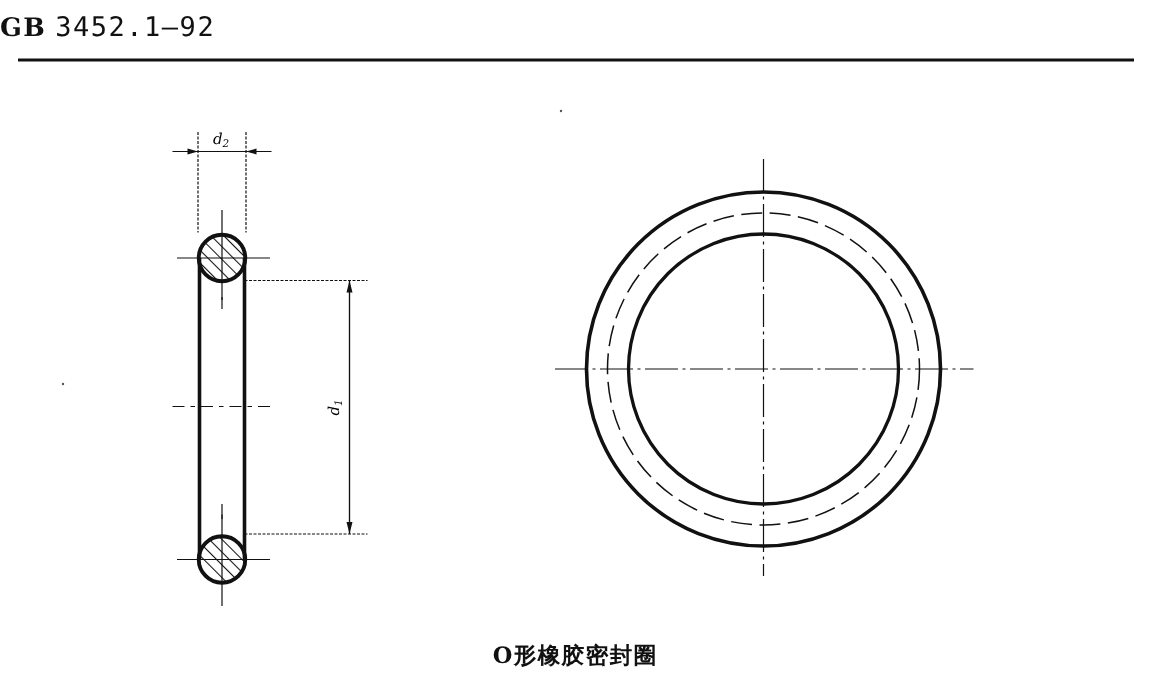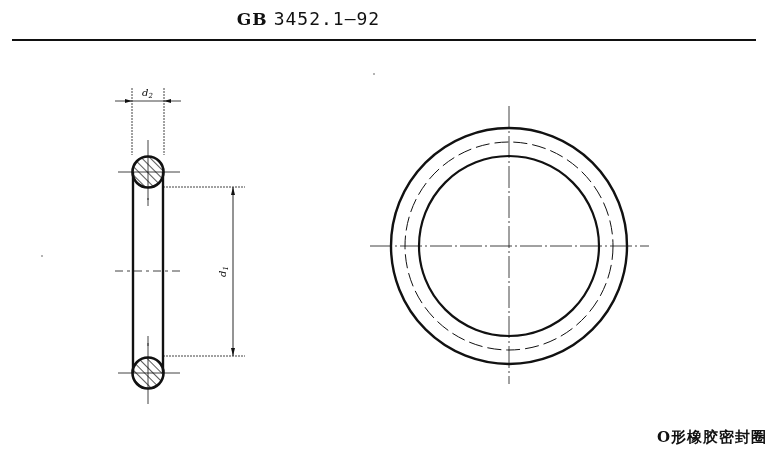--- a/index.html
+++ b/index.html
@@ -13,21 +13,21 @@
       position: relative;
       overflow: hidden;
       font-family: "DejaVu Sans", sans-serif;
       color: #111;
     }
     .header {
       position: absolute;
       left: 0;
       top: 8px;
       width: 617px;
-      text-align: center;
+      text-align: left;
       font-size: 17px;
       letter-spacing: 1px;
     }
     .header .std-prefix {
       font-family: "DejaVu Serif", serif;
       font-weight: bold;
       margin-right: 6px;
     }
     .header .std-number {
       font-family: "DejaVu Sans Mono", monospace;
@@ -44,21 +44,21 @@
     svg.drawing {
       position: absolute;
       left: 0;
       top: 0;
     }
     .caption {
       position: absolute;
       left: 0;
       top: 428px;
       width: 767px;
-      text-align: right;
+      text-align: center;
       font-family: "DejaVu Serif", serif;
       font-size: 15px;
       font-weight: bold;
       letter-spacing: 1px;
     }
     .dim-label {
       font-family: "DejaVu Serif", serif;
       font-style: italic;
       font-size: 10px;
     }

